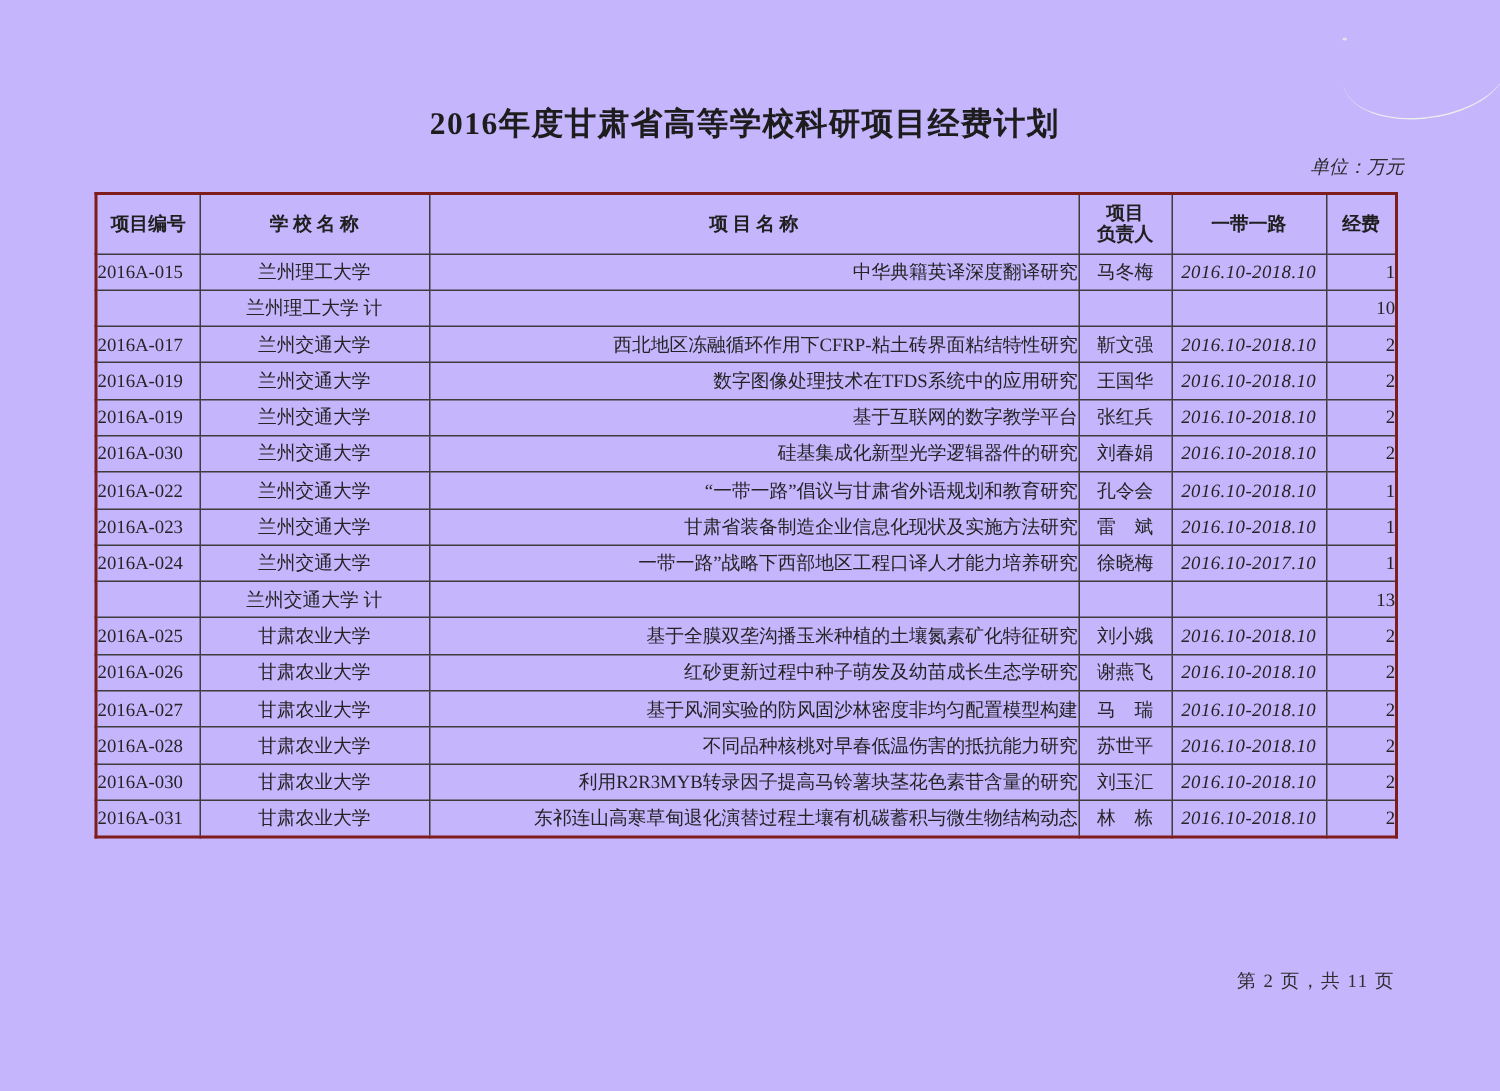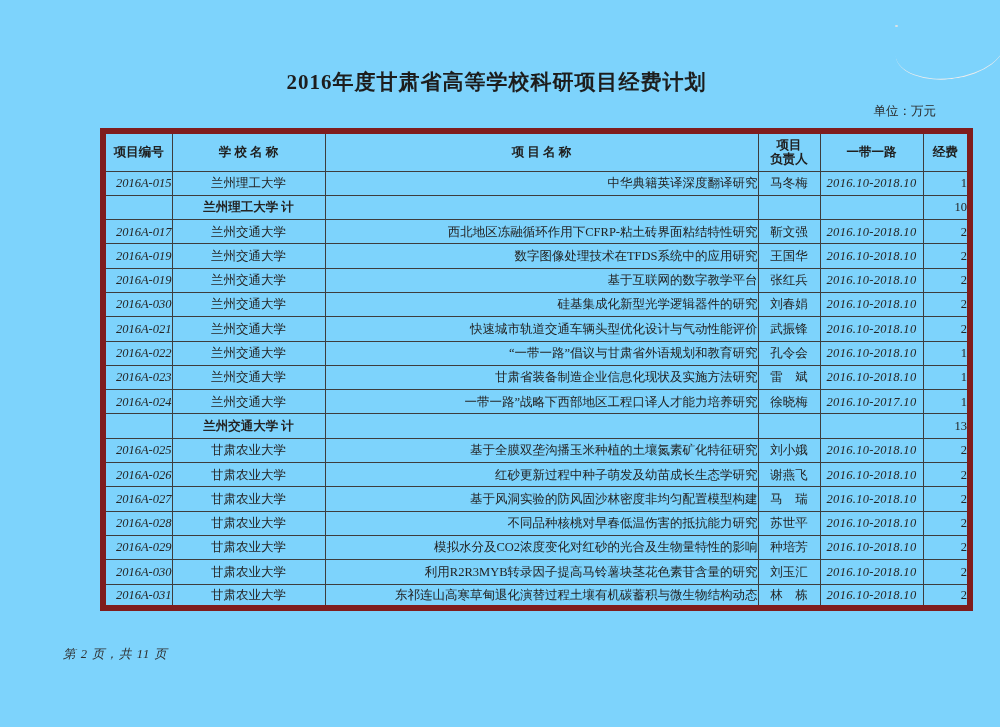--- a/index.html
+++ b/index.html
@@ -5,21 +5,21 @@
   html, body {
     margin: 0;
     padding: 0;
     background: #e9e9e9;
   }
   .page {
     position: relative;
     width: 1000px;
     height: 727px;
     margin: 0 auto;
-    background: #7dd3fc;
+    background: #c4b5fd;
     overflow: hidden;
     font-family: "Liberation Serif", "DejaVu Serif", serif;
     color: #262626;
   }
   .doc-title {
     position: absolute;
     top: 68px;
     left: 63px;
     width: 867px;
     text-align: center;
@@ -27,65 +27,65 @@
     font-weight: 700;
     letter-spacing: 1px;
     color: #1d1d1d;
   }
   .unit-note {
     position: absolute;
     top: 103px;
     right: 64px;
     font-size: 12.5px;
     color: #2a2a2a;
+    font-style: italic;
   }
   table.funding {
     position: absolute;
     top: 128px;
     left: 63px;
     width: 867px;
     border-collapse: collapse;
     table-layout: fixed;
     font-size: 12.5px;
     color: #242424;
   }
   table.funding th, table.funding td {
     border: 1px solid #3d3d3d;
     padding: 0;
     line-height: 1.15;
     overflow: hidden;
     white-space: nowrap;
   }
-  table.funding { border: 6px solid #7f1d1d; margin-left: 37px; }
+  table.funding { border: 2px solid #7f1d1d; }
   table.funding thead tr { height: 40px; }
   table.funding tbody tr { height: 24.3px; }
   th {
     font-weight: 700;
     text-align: center;
     white-space: pre-line !important;
     font-size: 12.5px;
     color: #1f1f1f;
   }
-  td.c-id     { text-align: right; font-style: italic; }
+  td.c-id     { text-align: left; }
   td.c-school { text-align: center; padding-left: 7px; }
   td.c-project{ text-align: right; padding-left: 8px; }
   td.c-leader { text-align: center; }
   td.c-period { text-align: center; letter-spacing: 0.3px; font-style: italic; }
   td.c-fund   { text-align: right; padding-right: 9px; }
-  tr.subtotal td.c-school { font-weight: 700; }
+  tr.subtotal td.c-school { font-weight: 400; }
   .page-footer {
     position: absolute;
     top: 646px;
     left: 63px;
     width: 867px;
-    text-align: left;
+    text-align: right;
     font-size: 12.5px;
     letter-spacing: 1px;
     color: #2e2e2e;
-    font-style: italic;
   }
   
   .scan-arc {
     position: absolute;
     top: 18px;
     left: 895px;
     width: 110px;
     height: 60px;
     border: none;
     border-bottom: 1px solid #ececec;
@@ -179,28 +179,20 @@
   </tr>
         <tr>
     <td class="c-id">2016A-030</td>
     <td class="c-school">兰州交通大学</td>
     <td class="c-project">硅基集成化新型光学逻辑器件的研究</td>
     <td class="c-leader">刘春娟</td>
     <td class="c-period">2016.10-2018.10</td>
     <td class="c-fund">2</td>
   </tr>
         <tr>
-    <td class="c-id">2016A-021</td>
-    <td class="c-school">兰州交通大学</td>
-    <td class="c-project">快速城市轨道交通车辆头型优化设计与气动性能评价</td>
-    <td class="c-leader">武振锋</td>
-    <td class="c-period">2016.10-2018.10</td>
-    <td class="c-fund">2</td>
-  </tr>
-        <tr>
     <td class="c-id">2016A-022</td>
     <td class="c-school">兰州交通大学</td>
     <td class="c-project">“一带一路”倡议与甘肃省外语规划和教育研究</td>
     <td class="c-leader">孔令会</td>
     <td class="c-period">2016.10-2018.10</td>
     <td class="c-fund">1</td>
   </tr>
         <tr>
     <td class="c-id">2016A-023</td>
     <td class="c-school">兰州交通大学</td>
@@ -251,28 +243,20 @@
   </tr>
         <tr>
     <td class="c-id">2016A-028</td>
     <td class="c-school">甘肃农业大学</td>
     <td class="c-project">不同品种核桃对早春低温伤害的抵抗能力研究</td>
     <td class="c-leader">苏世平</td>
     <td class="c-period">2016.10-2018.10</td>
     <td class="c-fund">2</td>
   </tr>
         <tr>
-    <td class="c-id">2016A-029</td>
-    <td class="c-school">甘肃农业大学</td>
-    <td class="c-project">模拟水分及CO2浓度变化对红砂的光合及生物量特性的影响</td>
-    <td class="c-leader">种培芳</td>
-    <td class="c-period">2016.10-2018.10</td>
-    <td class="c-fund">2</td>
-  </tr>
-        <tr>
     <td class="c-id">2016A-030</td>
     <td class="c-school">甘肃农业大学</td>
     <td class="c-project">利用R2R3MYB转录因子提高马铃薯块茎花色素苷含量的研究</td>
     <td class="c-leader">刘玉汇</td>
     <td class="c-period">2016.10-2018.10</td>
     <td class="c-fund">2</td>
   </tr>
         <tr>
     <td class="c-id">2016A-031</td>
     <td class="c-school">甘肃农业大学</td>

